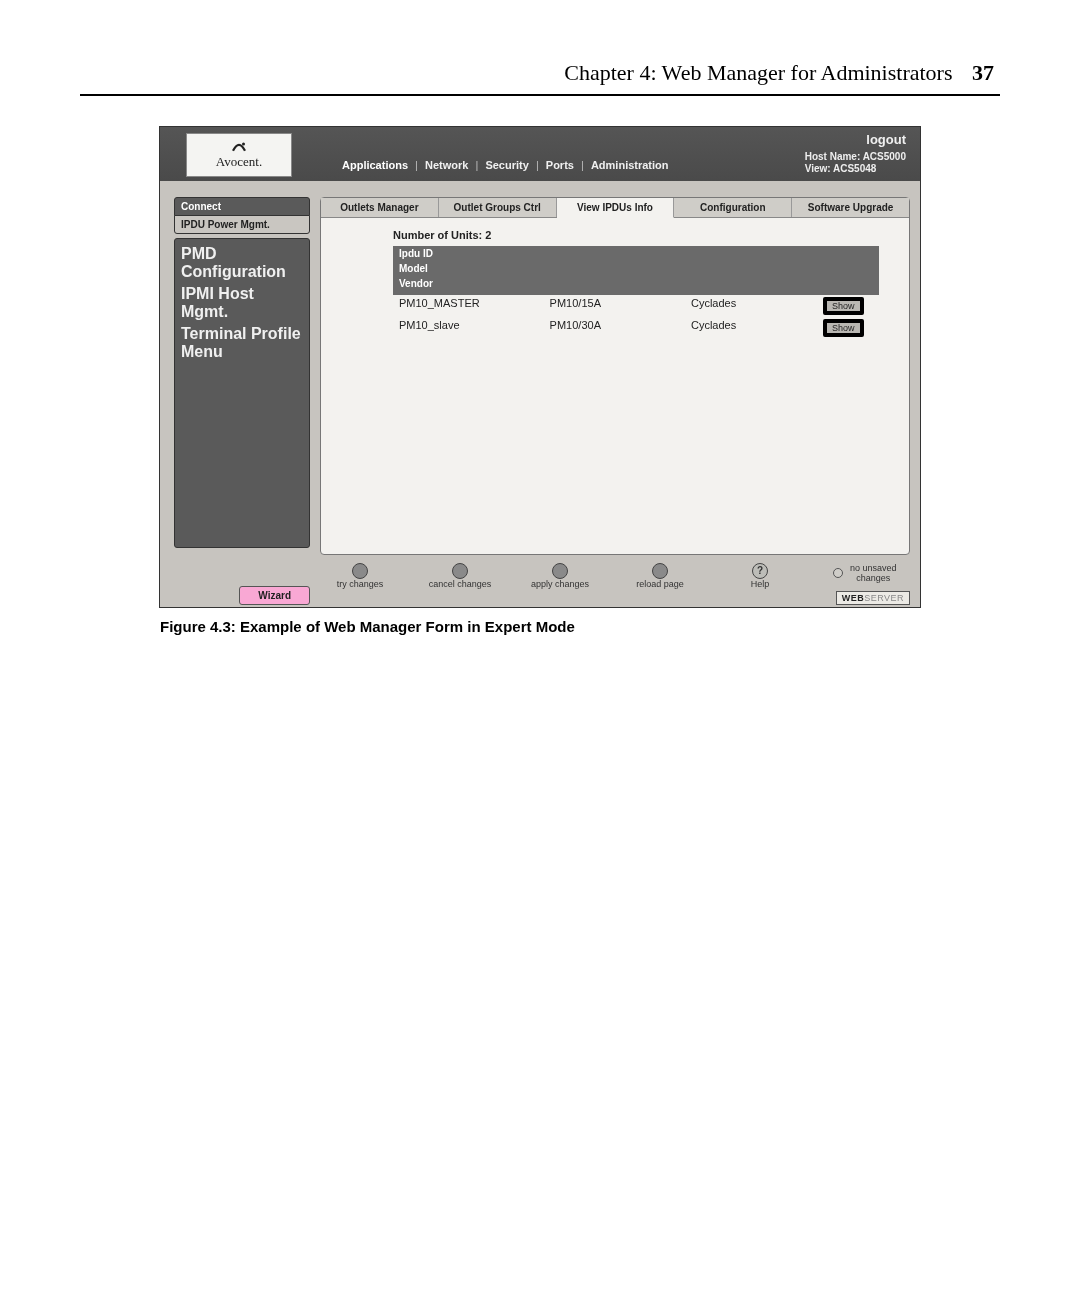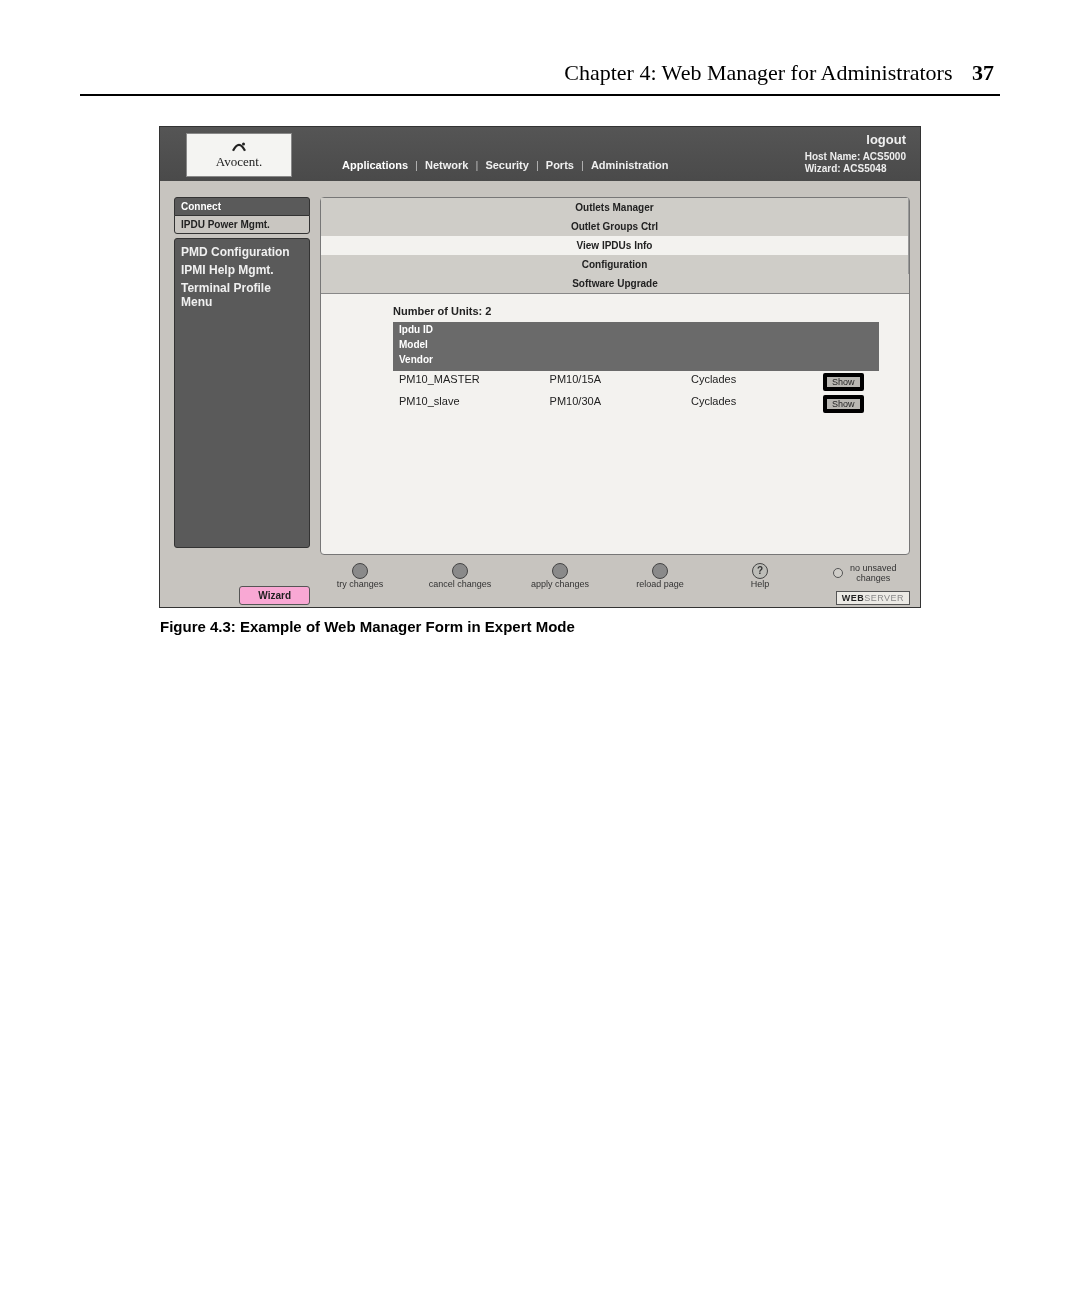--- a/index.html
+++ b/index.html
@@ -123,21 +123,21 @@
     margin-bottom: 4px;
   }
   .side-panel {
     background: #5a5a5a;
     border: 1px solid #333;
     border-radius: 3px;
     min-height: 300px;
     padding: 4px 6px;
   }
   .side-item {
-    font-size: 12px;
+    font-size: 16px;
     font-weight: bold;
     padding: 2px 0;
     color: #f0f0f0;
   }
   .wizard-btn {
     margin-top: 38px;
     float: right;
     background: #f9a8d4;
     color: #222;
     font-size: 10px;
@@ -155,21 +155,20 @@
     height: 356px;
     background: #f3f2ef;
     border: 1px solid #777;
     border-radius: 4px;
     color: #222;
   }
   .subtabs {
     display: flex;
     background: #c5c3be;
     border-bottom: 1px solid #888;
-    flex-direction: column;
   }
   .subtab {
     flex: 1;
     text-align: center;
     padding: 4px 4px;
     font-size: 10px;
     font-weight: bold;
     color: #222;
     border-right: 1px solid #999;
     background: #cfcdc8;
@@ -291,41 +290,41 @@
         <div class="logo-block">
           <svg viewBox="0 0 24 18">
               <path d="M4 14 Q12 -2 20 14" fill="none" stroke="#222" stroke-width="3"></path>
               <circle cx="18" cy="5" r="2" fill="#222"></circle>
             </svg>
           <div class="logo-text">Avocent.</div>
         </div>
         <div class="logout">logout</div>
         <div class="hostinfo">
           <div>Host Name: ACS5000</div>
-          <div>Wizard: ACS5048</div>
+          <div>View: ACS5048</div>
         </div>
         <div class="mainnav">
           <span class="mainnav-active">Applications</span>
           <span class="sep">|</span>
           <span>Network</span>
           <span class="sep">|</span>
           <span>Security</span>
           <span class="sep">|</span>
           <span>Ports</span>
           <span class="sep">|</span>
           <span>Administration</span>
         </div>
       </div>
 
       <div class="sidebar">
         <div class="side-tab">Connect</div>
         <div class="side-tab light">IPDU Power Mgmt.</div>
         <div class="side-panel">
           <div class="side-item">PMD Configuration</div>
-          <div class="side-item">IPMI Help Mgmt.</div>
+          <div class="side-item">IPMI Host Mgmt.</div>
           <div class="side-item">Terminal Profile Menu</div>
         </div>
         <div class="wizard-btn">Wizard</div>
       </div>
 
       <div class="content-area">
         <div class="subtabs">
           <div class="subtab">Outlets Manager</div>
           <div class="subtab">Outlet Groups Ctrl</div>
           <div class="subtab active">View IPDUs Info</div>

